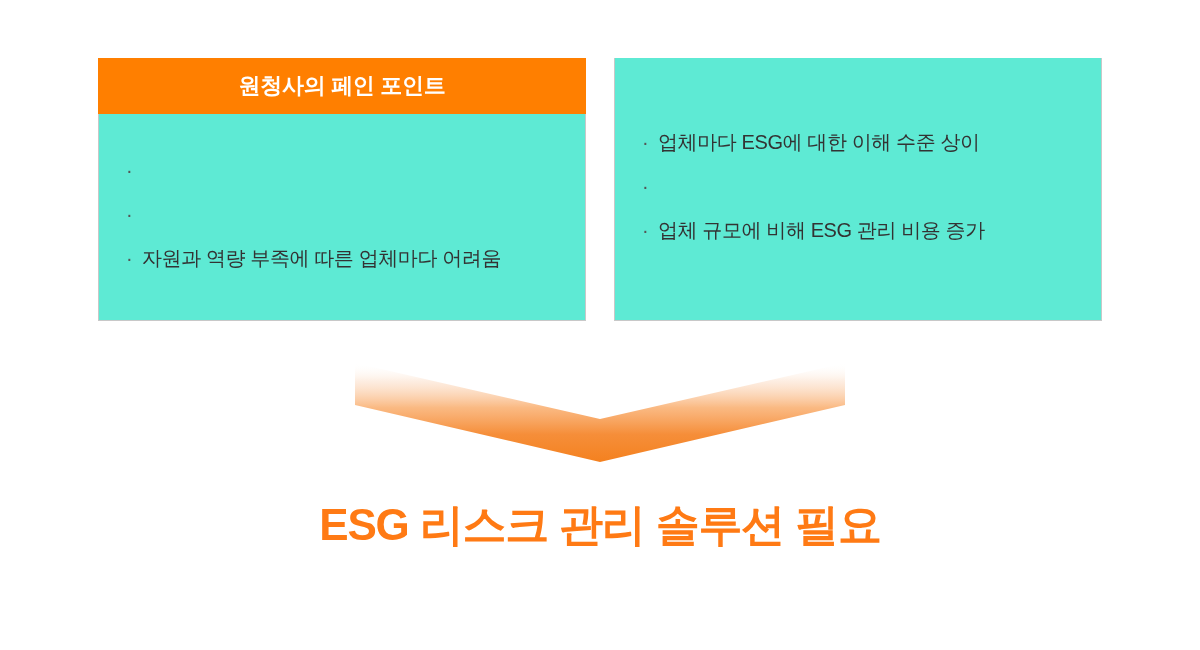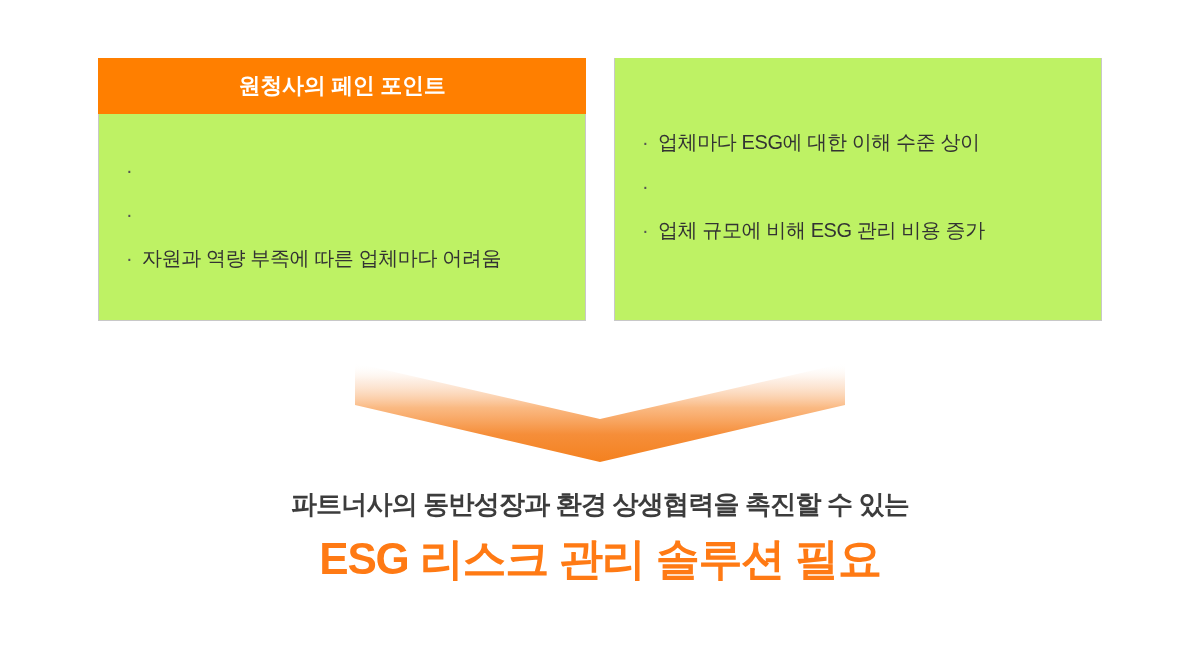--- a/index.html
+++ b/index.html
@@ -31,21 +31,21 @@
     width: 1004px;
     height: 263px;
     display: flex;
     justify-content: space-between;
   }
 
   .card {
     width: 488px;
     height: 263px;
     box-sizing: border-box;
-    background: #bef264;
+    background: #5eead4;
     border: 1px solid #c8c8c8;
     border-top: none;
     display: flex;
     flex-direction: column;
   }
 
   .card-header {
     height: 56px;
     flex: 0 0 56px;
     background: #ff7f00;
@@ -182,17 +182,16 @@
           <stop offset="45%" stop-color="#f9a864" stop-opacity="0.8"></stop>
           <stop offset="72%" stop-color="#f5882f" stop-opacity="0.95"></stop>
           <stop offset="100%" stop-color="#f4811f" stop-opacity="1"></stop>
         </linearGradient>
       </defs>
       <path d="M0,0 L245,56 L490,0 L490,42 L245,99 L0,42 Z" fill="url(#chevGrad)"></path>
     </svg>
   </div>
 
   <div class="headline">
-    <div class="headline-sub">파트너사의 동반성장과 환경 상생협력을 촉진할 수 있는</div>
     <div class="headline-main">ESG 리스크 관리 솔루션 필요</div>
   </div>
 
 </div>
 
 </body></html>

